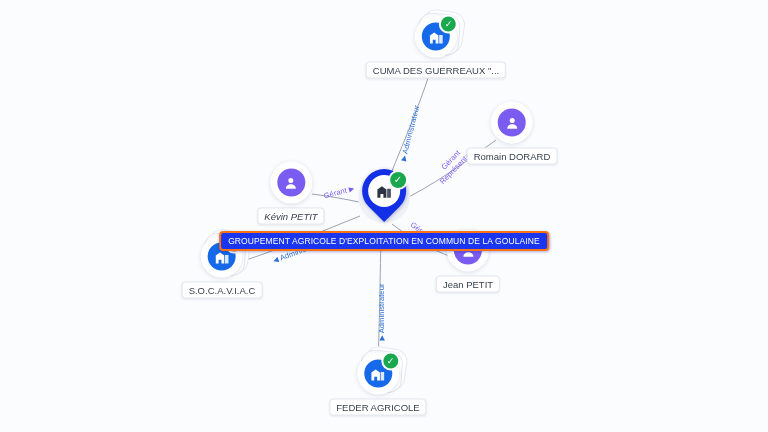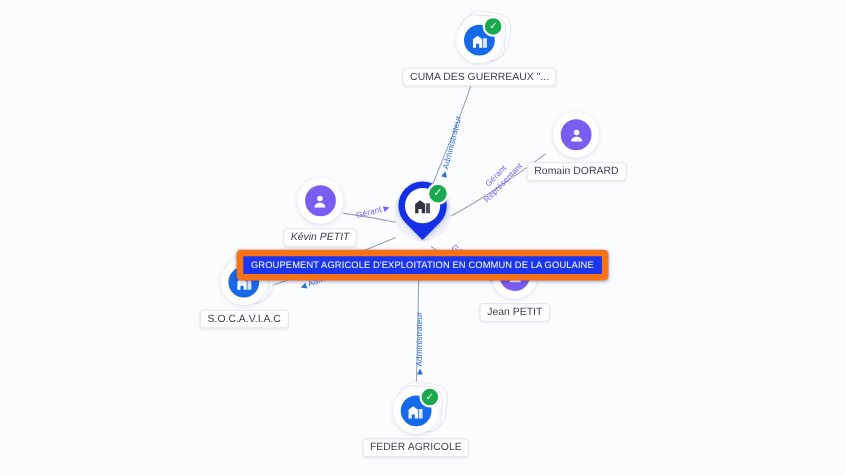--- a/index.html
+++ b/index.html
@@ -78,21 +78,21 @@
     border: 1px solid #e3e7ee;
     border-radius: 4px;
     padding: 2px 6px;
     font-size: 9.5px;
     color: #39414f;
     white-space: nowrap;
     box-shadow: 0 1px 2px rgba(40,60,100,0.08);
   }
   .node-label.selected {
     background: #1a36f0;
-    border: 6px solid #f97316;
+    border: 2px solid #f97316;
     color: #ffffff;
     font-size: 8.5px;
     letter-spacing: .1px;
     padding: 3px 7px;
     box-shadow: 0 1px 3px rgba(20,30,140,0.35);
   }
 
   
   .edge-label {
     position: absolute;
@@ -171,21 +171,21 @@
             <path d="M3 21V10l6-4.5L15 10v11h-4v-5H7v5H3z"></path>
             <path d="M16 21V9h5v12h-5zm1.2-9.6h2.6v1.6h-2.6v-1.6zm0 3.2h2.6v1.6h-2.6v-1.6z" opacity=".85"></path>
           </svg>
         </div>
       </div>
       <div class="badge ok">✓</div>
     </div>
     <div class="node-label">CUMA DES GUERREAUX "...</div>
   </div>
 
-  <div class="node" style="left:512px; top:133px;margin-left:12px;">
+  <div class="node" style="left:512px; top:133px;">
     <div class="node-badge-wrap">
       <div class="plate">
         <div class="disc person">
           <svg width="15" height="15" viewBox="0 0 24 24" fill="#ffffff">
             <circle cx="12" cy="8" r="4"></circle>
             <path d="M4 21c0-4.4 3.6-7 8-7s8 2.6 8 7H4z"></path>
           </svg>
         </div>
       </div>
     </div>

